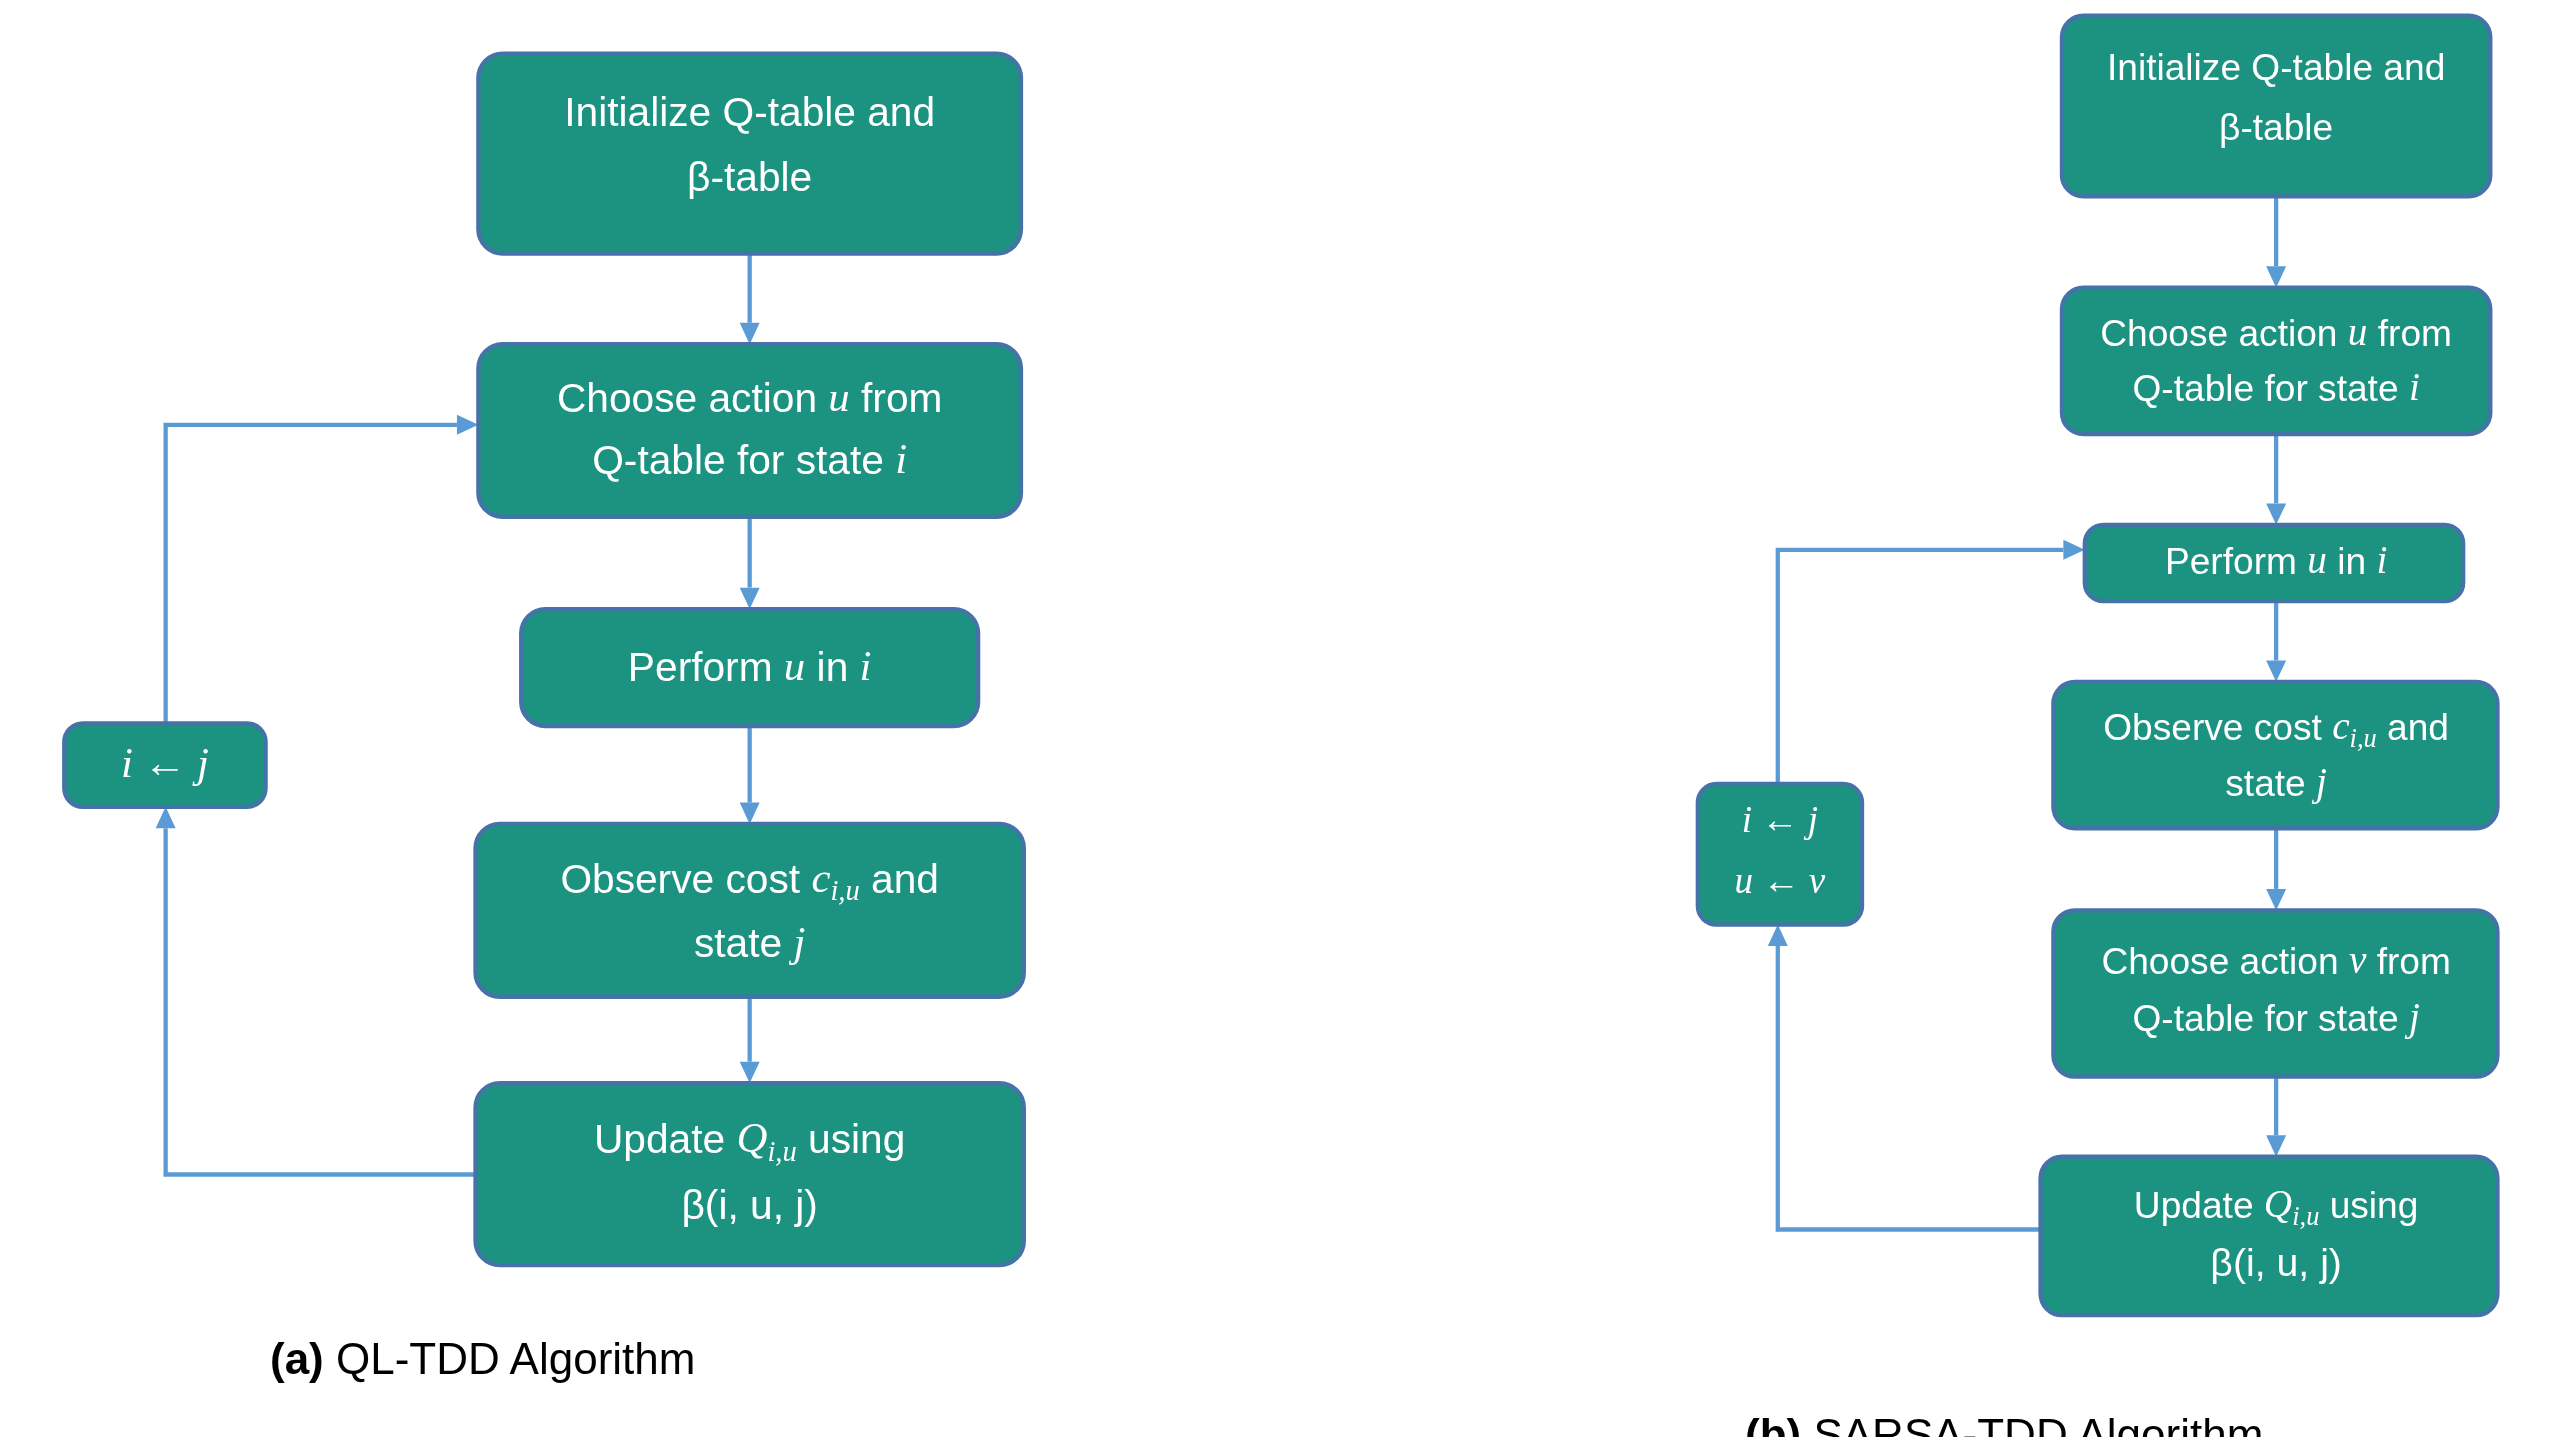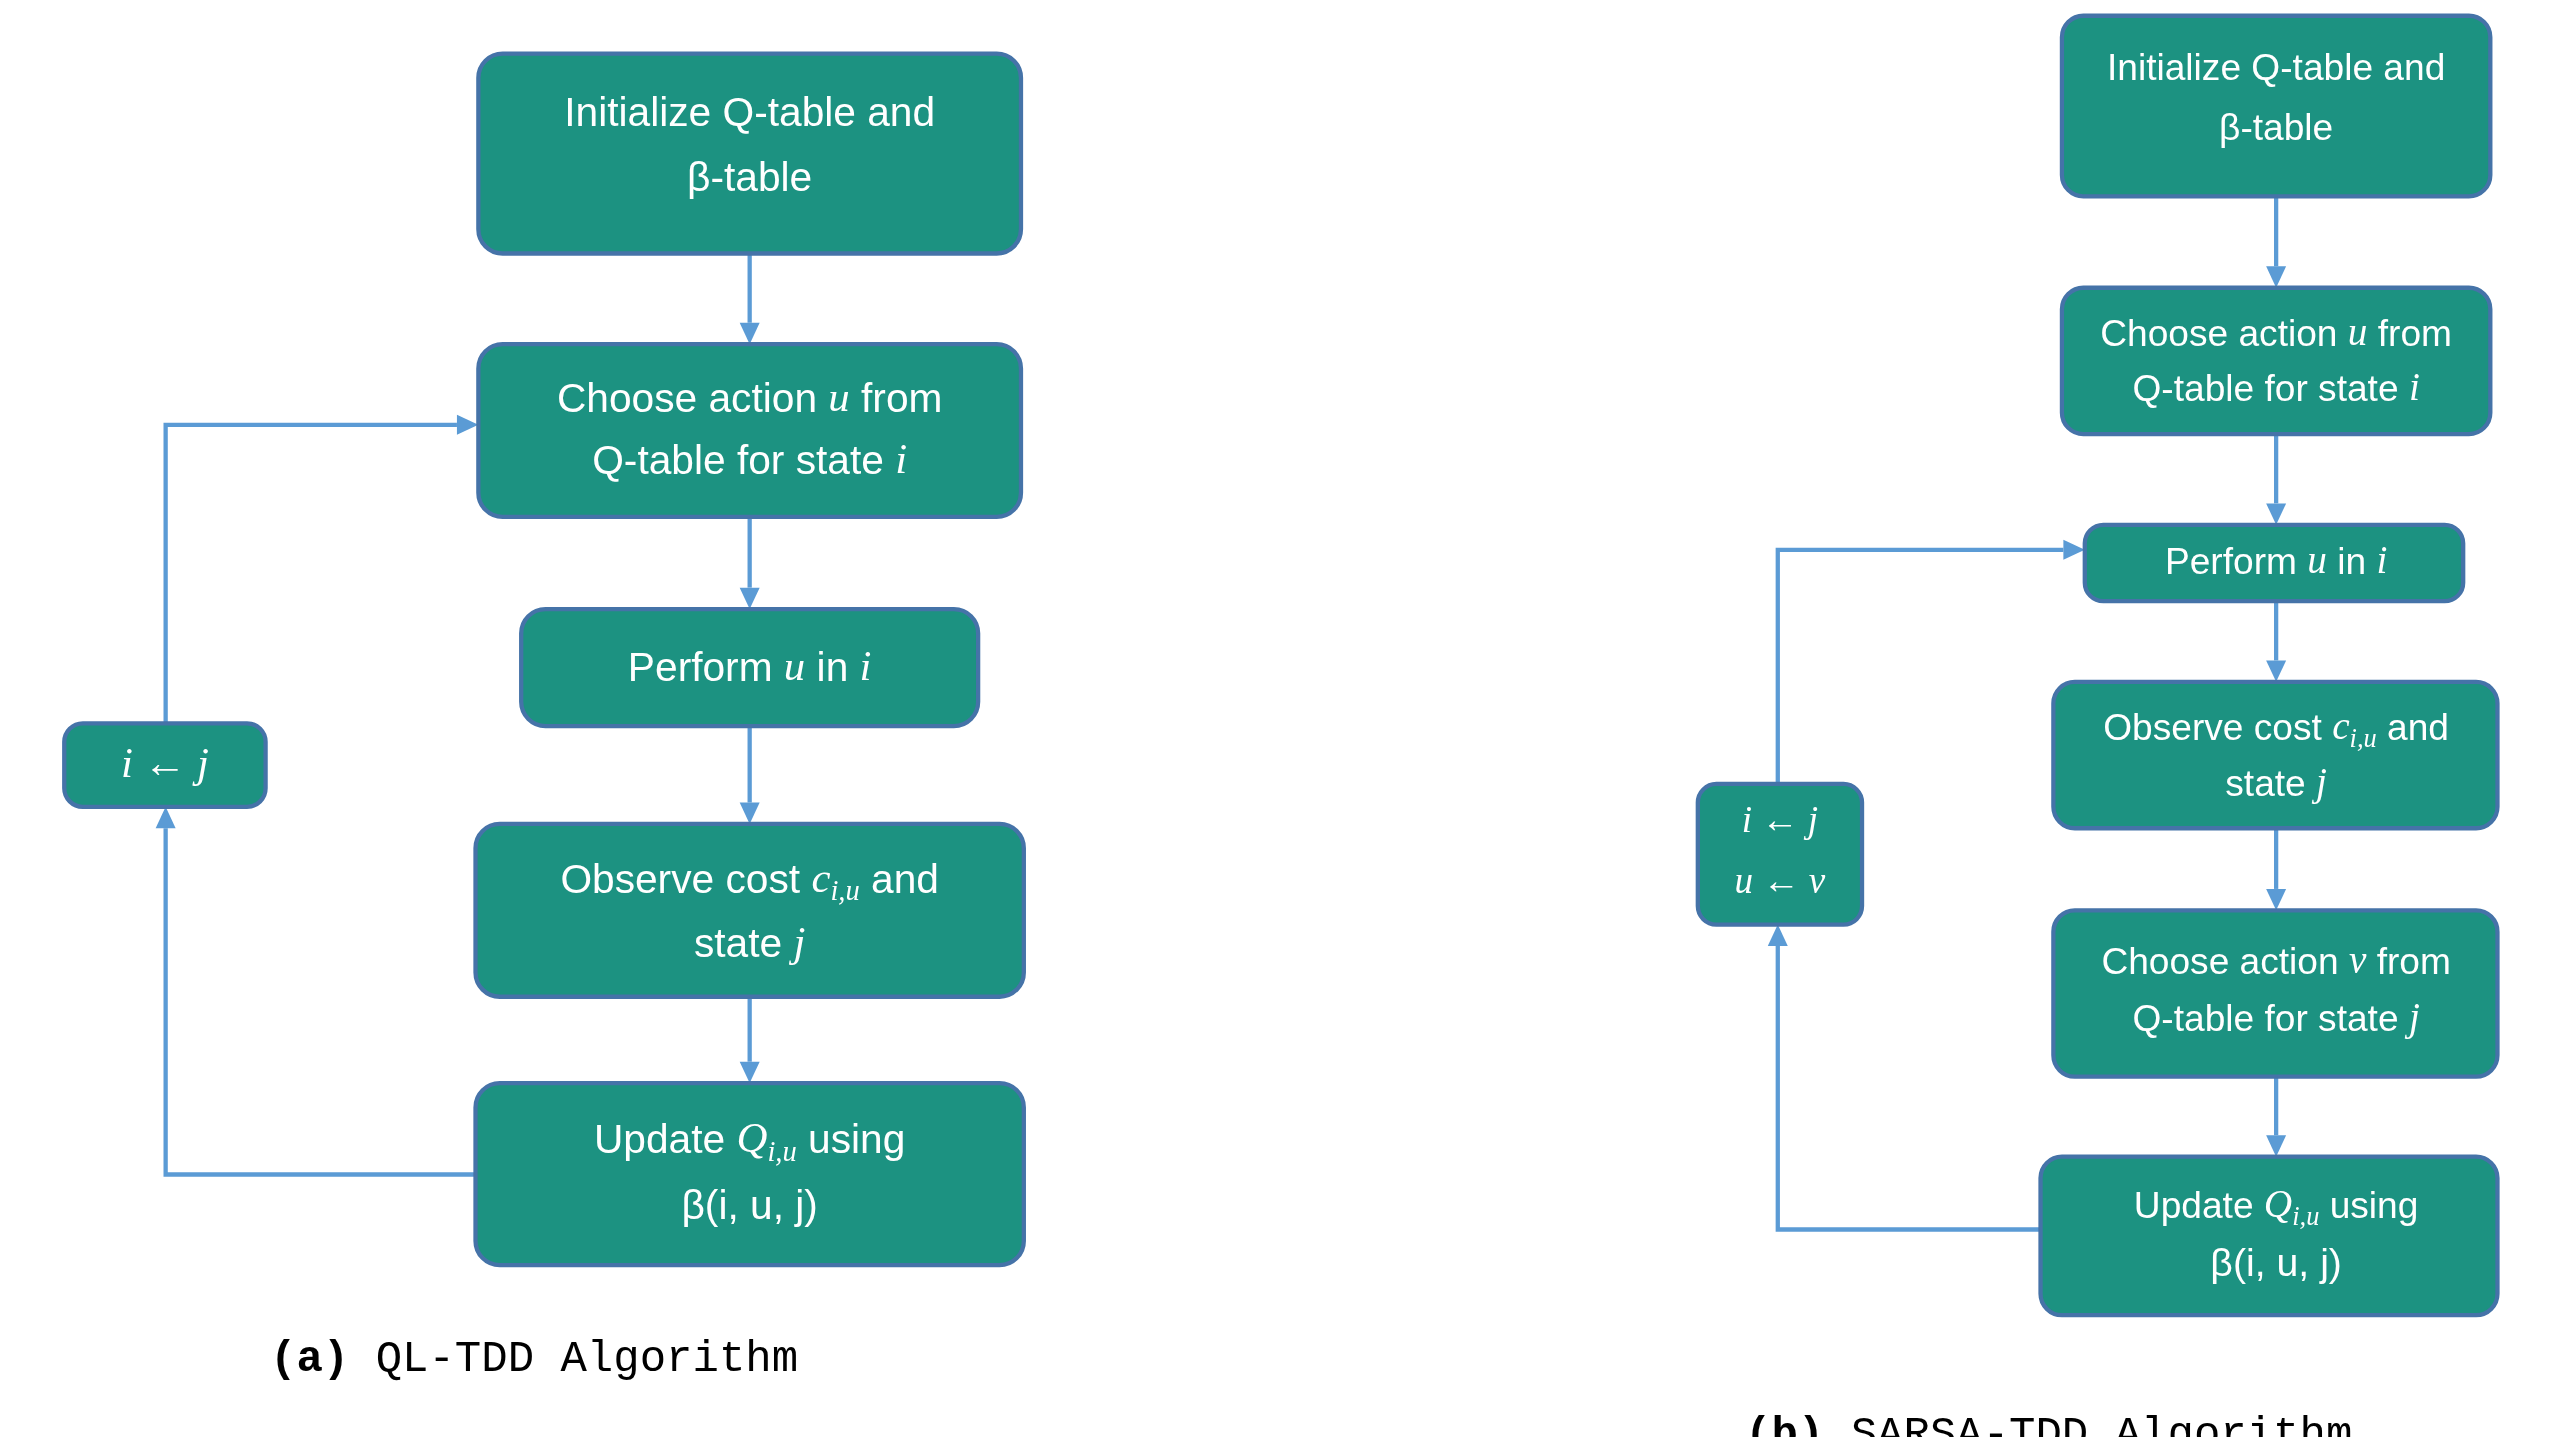--- a/index.html
+++ b/index.html
@@ -50,21 +50,21 @@
   .connector {
     stroke: #5b9bd5;
     stroke-width: 6;
     fill: none;
   }
   .connector-head {
     fill: #5b9bd5;
   }
   .caption {
     position: absolute;
-    font-family: Liberation Mono, monospace;
+    font-family: Liberation Sans, sans-serif;
     font-size: 44px;
     color: #000000;
     white-space: nowrap;
   }
   .caption .cap-letter {
     font-weight: bold;
   }
 </style>
 </head>
 <body>

